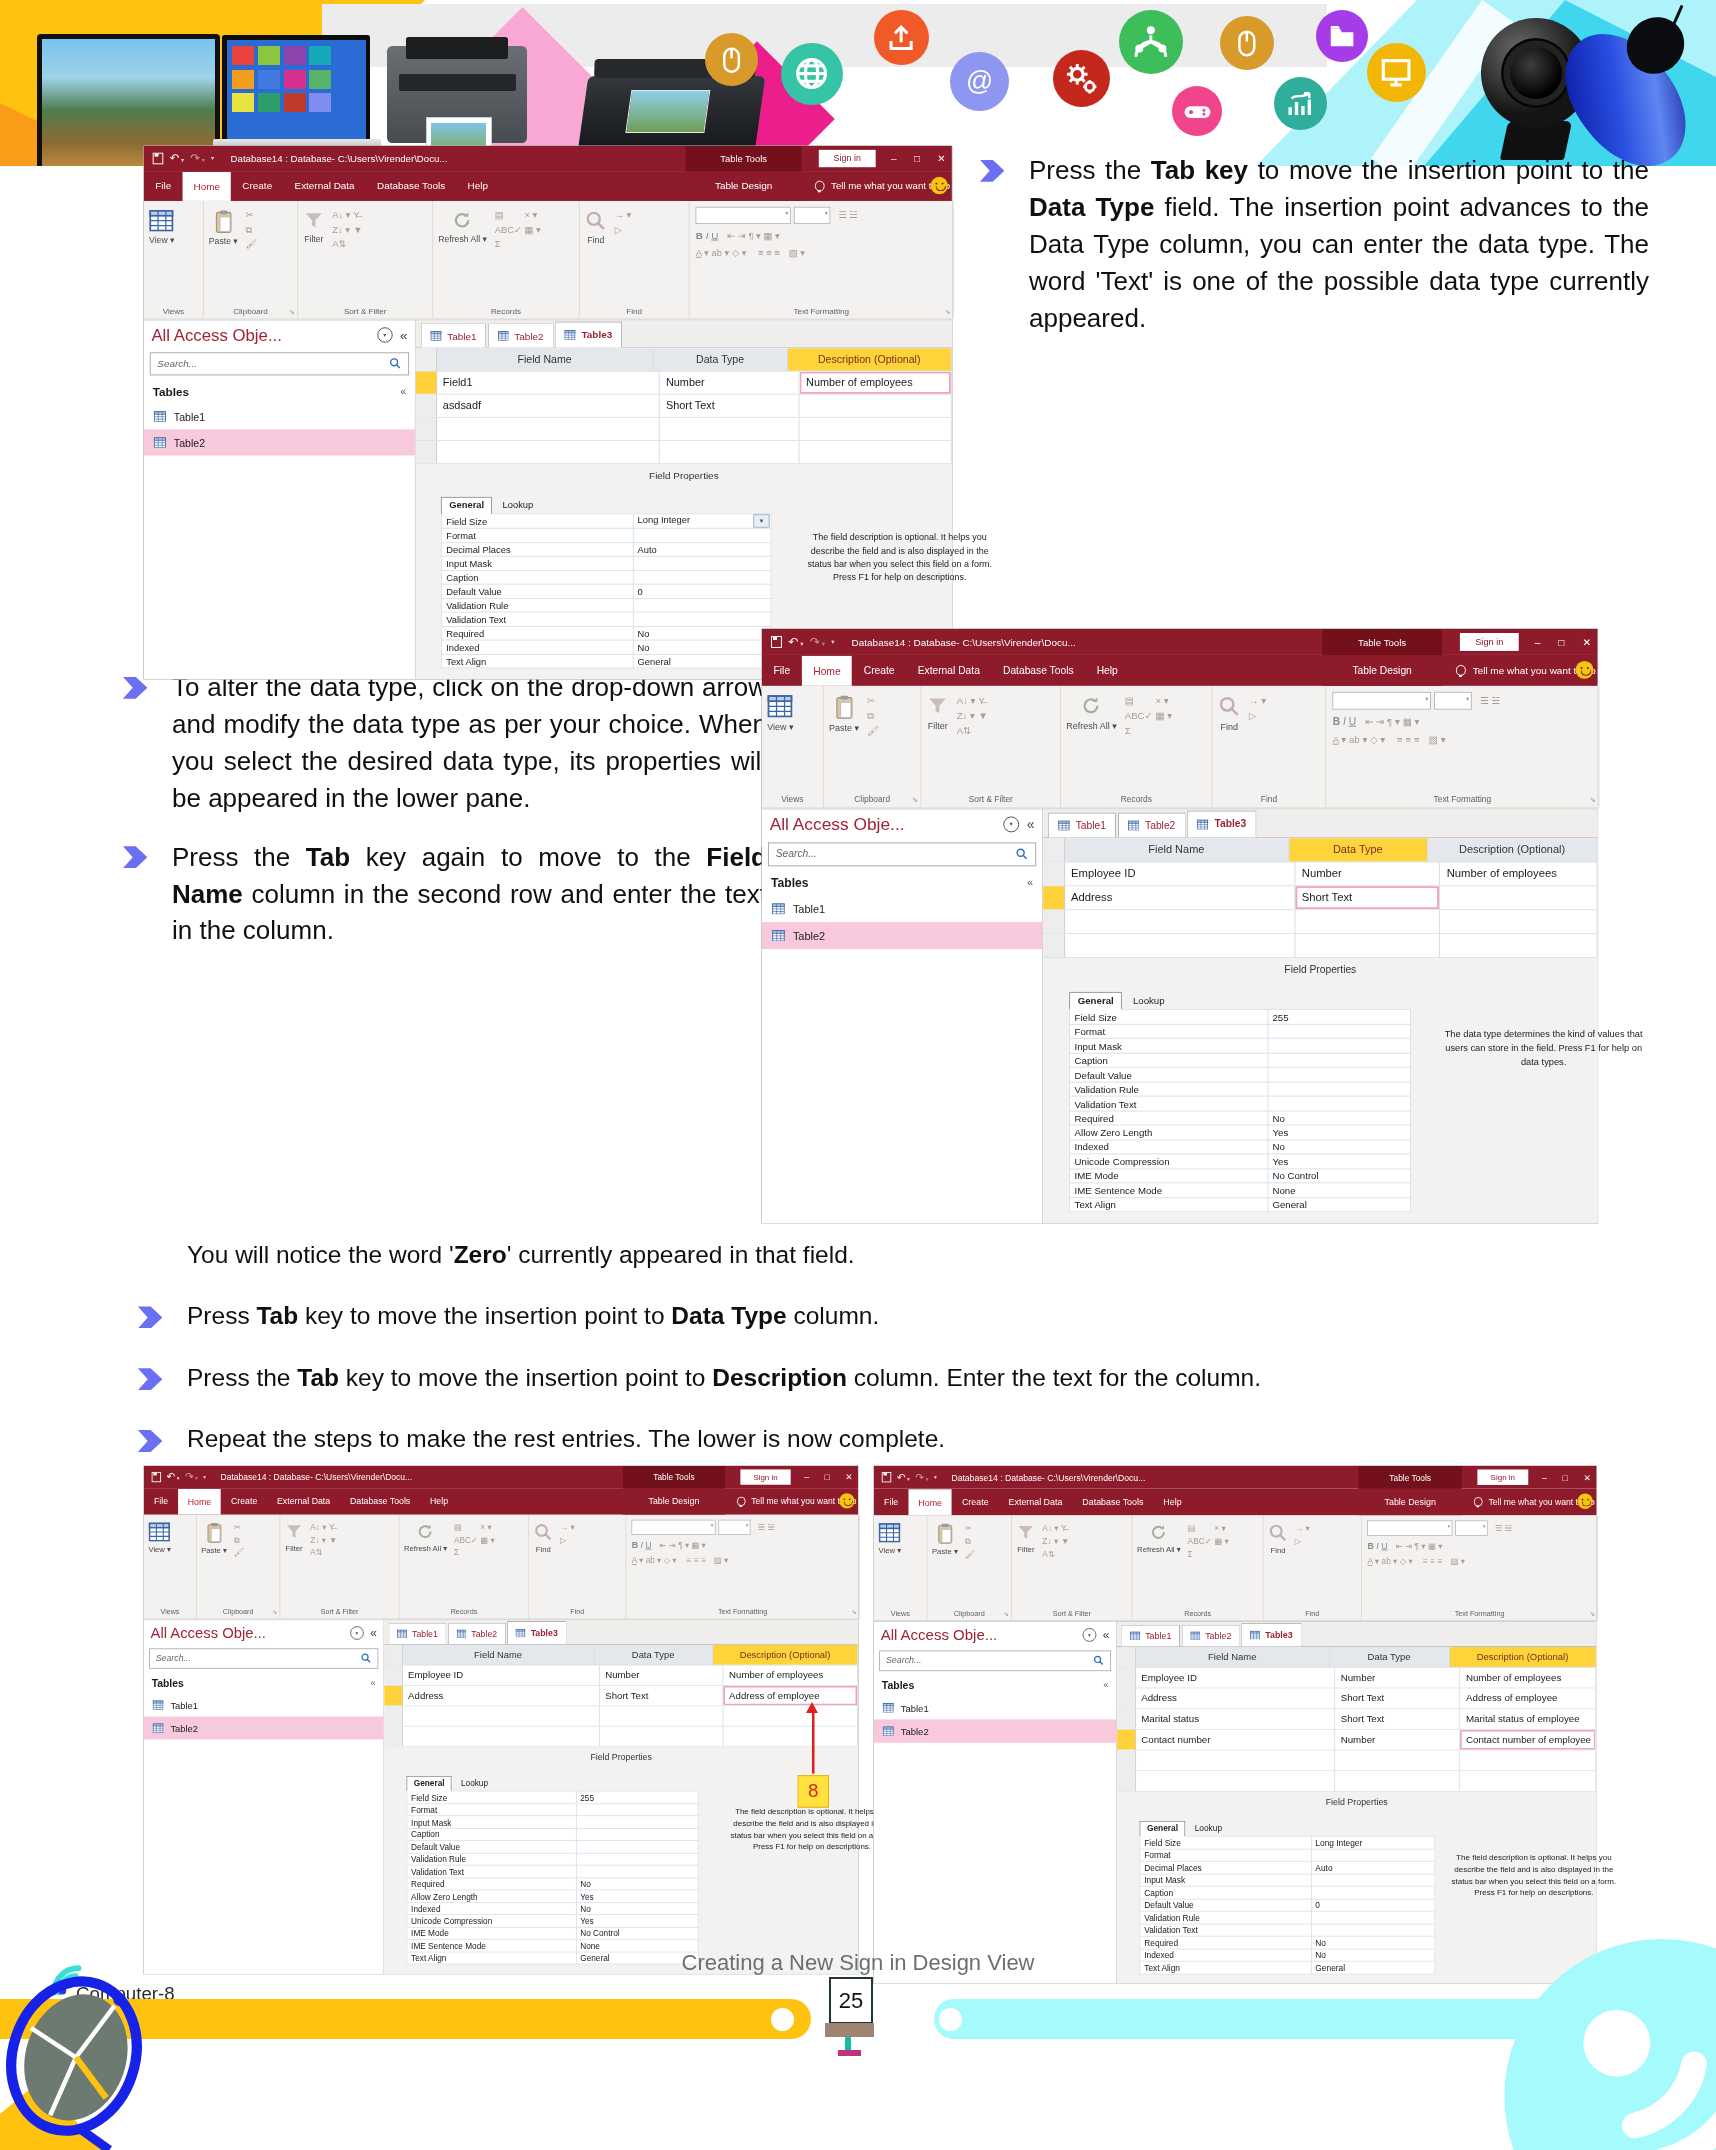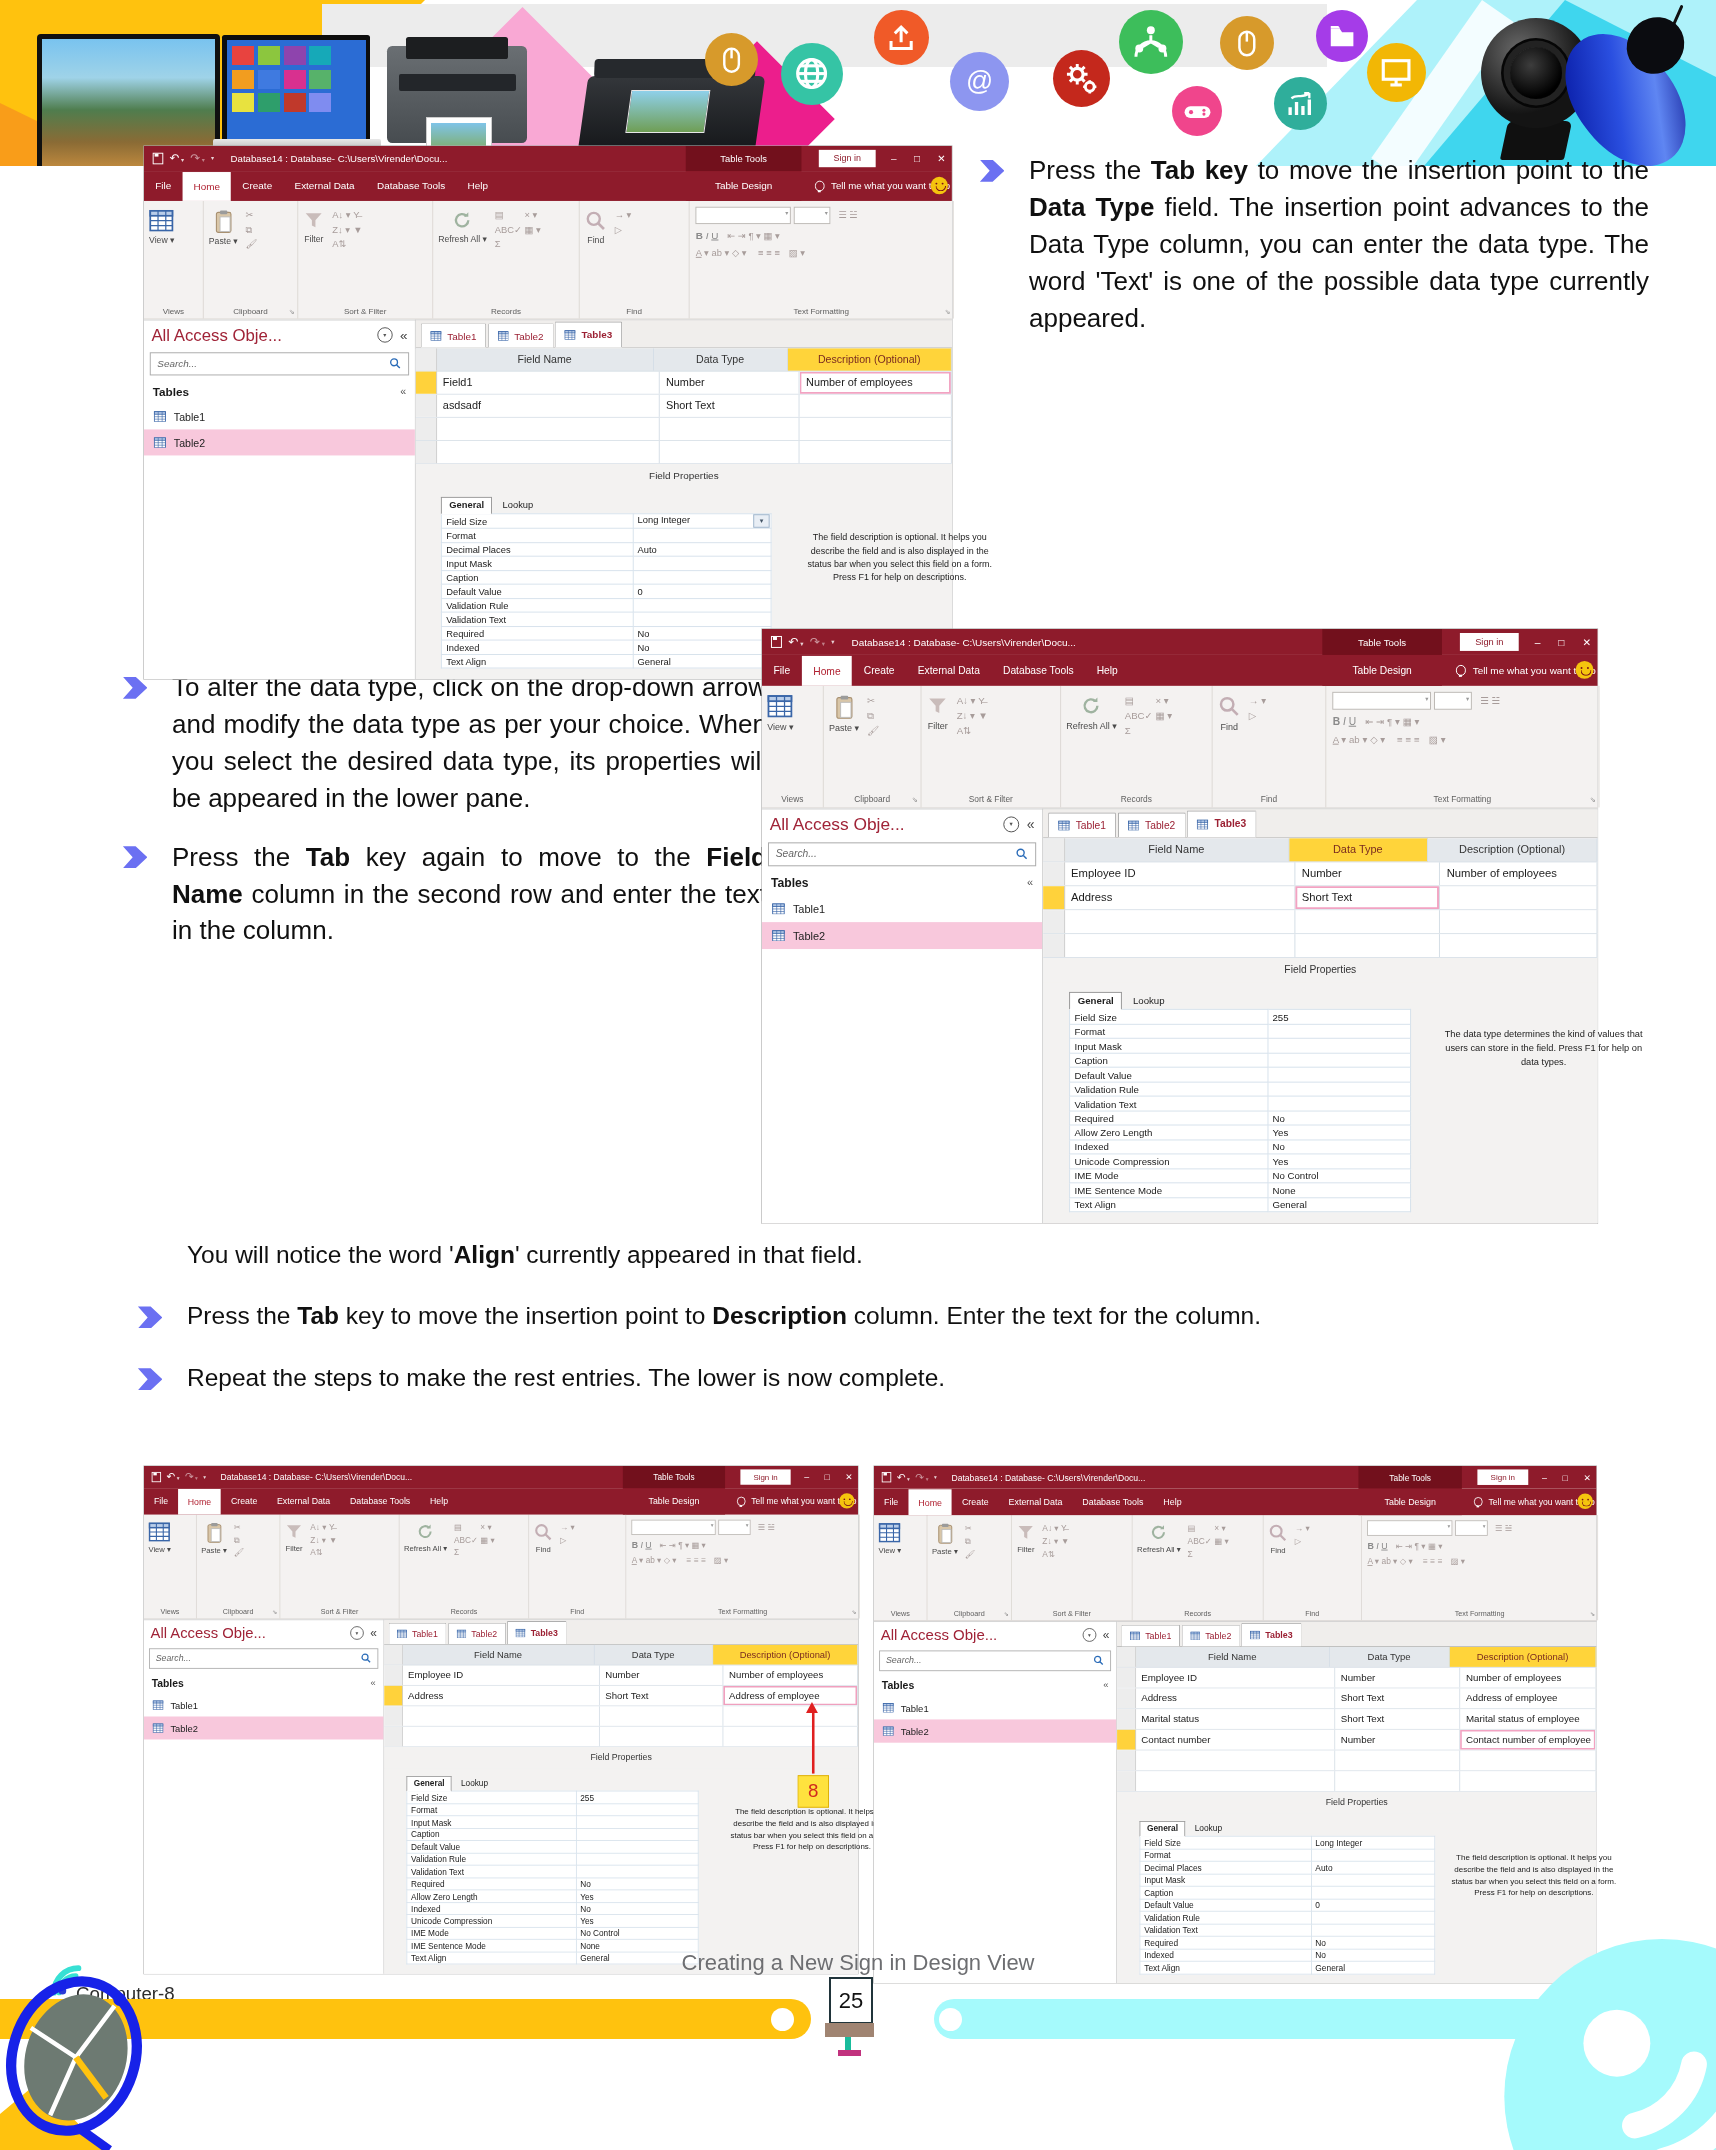--- a/index.html
+++ b/index.html
@@ -302,21 +302,24 @@
   </div>
 <div class="abs tblock" style="left:119px;top:669px;width:648px;" id="block-left">
     <div class="bitem">
        <span class="chev"></span>
        <span>To alter the data type, click on the drop-down arrow and modify the data type as per your choice. When you select the desired data type, its properties will be appeared in the lower pane.</span></div>
     <div class="bitem">
        <span class="chev"></span>
        <span>Press the <b>Tab</b> key again to move to the <b>Field Name</b> column in the second row and enter the text in the column.</span></div>
   </div>
 <div class="abs tblock" style="left:134px;top:1238px;width:1443px;font-size:24.5px;" id="block-middle">
-    <div class="nochev" style="margin-bottom:26px;">You will notice the word '<b>Align</b>' currently appeared in that field.</div>
+    <div class="nochev" style="margin-bottom:26px;">You will notice the word '<b>Zero</b>' currently appeared in that field.</div>
+    <div class="bitem" style="margin-bottom:27px;">
+     <span class="chev"></span>
+     <span>Press <b>Tab</b> key to move the insertion point to <b>Data Type</b> column.</span></div>
     <div class="bitem" style="margin-bottom:27px;">
      <span class="chev"></span>
      <span>Press the <b>Tab</b> key to move the insertion point to <b>Description</b> column. Enter the text for the column.</span></div>
     <div class="bitem" style="margin-bottom:27px;">
      <span class="chev"></span>
      <span>Repeat the steps  to make the rest entries. The lower is now complete.</span></div>
   </div>
 
 <div id="windows">
     <div class="win" style="left:144px;top:146px;transform:scale(0.964);">

